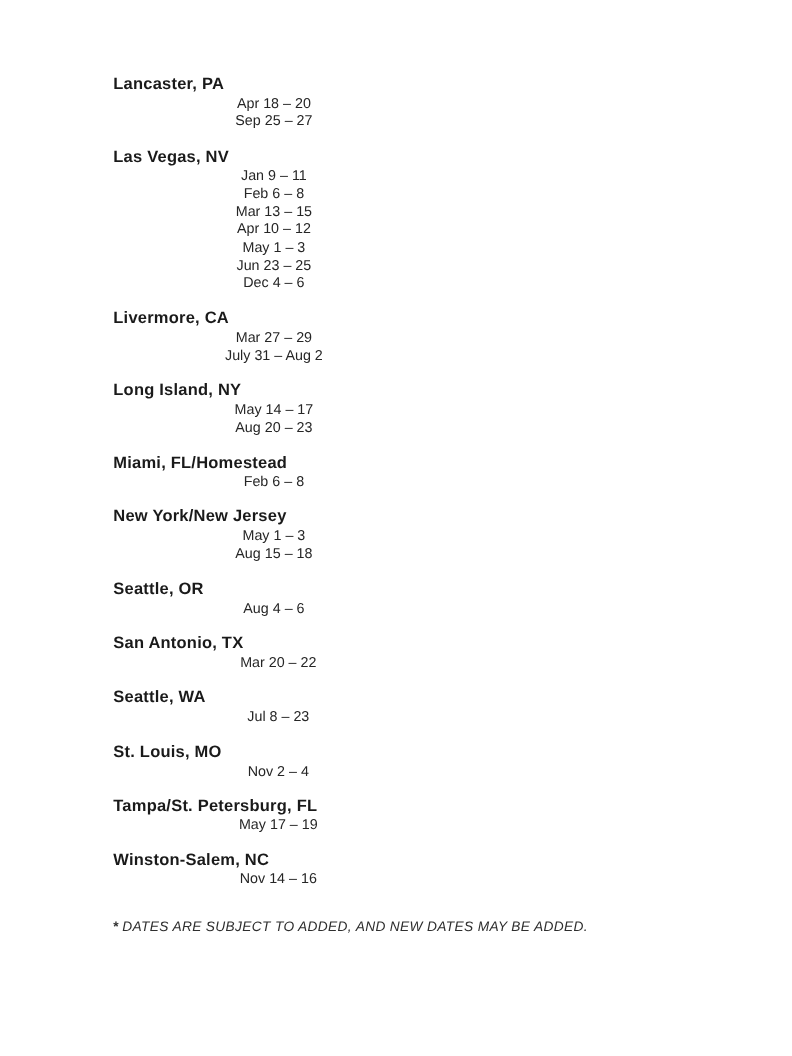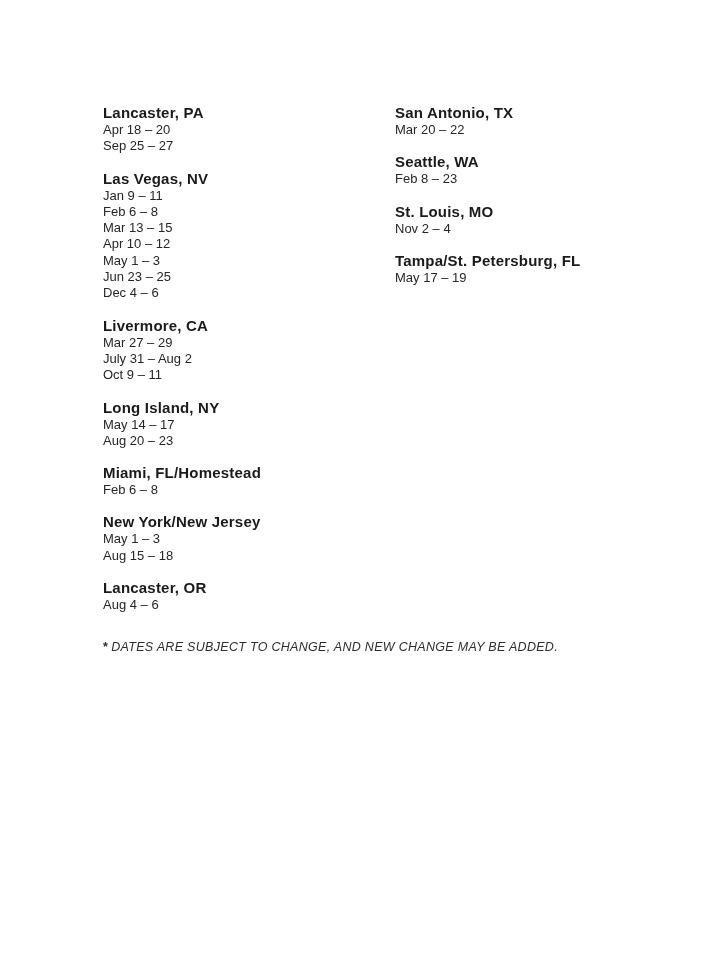--- a/index.html
+++ b/index.html
@@ -11,22 +11,23 @@
     position: relative;
     width: 720px;
     height: 960px;
     background: #ffffff;
     overflow: hidden;
     font-family: "Liberation Sans", sans-serif;
     color: #262626;
   }
   .columns {
     display: flex;
-    padding-top: 104px;
+    padding-top: 68px;
     padding-left: 103px;
+    flex-direction: column;
   }
   .column {
     flex: 0 0 auto;
   }
   .column.left  { width: 292px; }
   .column.right { width: 300px; }
   .section {
     margin: 0 0 15px 0;
   }
   .city {
@@ -35,20 +36,21 @@
     font-weight: bold;
     color: #1a1a1a;
     letter-spacing: 0.2px;
     white-space: nowrap;
   }
   .date {
     font-size: 13px;
     line-height: 16.3px;
     color: #262626;
     white-space: nowrap;
+    text-align: center;
   }
   .footnote {
     margin: 12px 0 0 103px;
     font-size: 12.5px;
     line-height: 15px;
     font-style: italic;
     letter-spacing: 0.3px;
     color: #2e2e2e;
     white-space: nowrap;
   }
@@ -76,54 +78,57 @@
           <div class="date">Mar 13 – 15</div>
           <div class="date">Apr 10 – 12</div>
           <div class="date">May 1 – 3</div>
           <div class="date">Jun 23 – 25</div>
           <div class="date">Dec 4 – 6</div>
         </div>
         <div class="section">
           <div class="city">Livermore, CA</div>
           <div class="date">Mar 27 – 29</div>
           <div class="date">July 31 – Aug 2</div>
-          <div class="date">Oct 9 – 11</div>
         </div>
         <div class="section">
           <div class="city">Long Island, NY</div>
           <div class="date">May 14 – 17</div>
           <div class="date">Aug 20 – 23</div>
         </div>
         <div class="section">
           <div class="city">Miami, FL/Homestead</div>
           <div class="date">Feb 6 – 8</div>
         </div>
         <div class="section">
           <div class="city">New York/New Jersey</div>
           <div class="date">May 1 – 3</div>
           <div class="date">Aug 15 – 18</div>
         </div>
         <div class="section">
-          <div class="city">Lancaster, OR</div>
+          <div class="city">Seattle, OR</div>
           <div class="date">Aug 4 – 6</div>
         </div>
       </div>
     <div class="column right">
         <div class="section">
           <div class="city">San Antonio, TX</div>
           <div class="date">Mar 20 – 22</div>
         </div>
         <div class="section">
           <div class="city">Seattle, WA</div>
-          <div class="date">Feb 8 – 23</div>
+          <div class="date">Jul 8 – 23</div>
         </div>
         <div class="section">
           <div class="city">St. Louis, MO</div>
           <div class="date">Nov 2 – 4</div>
         </div>
         <div class="section">
           <div class="city">Tampa/St. Petersburg, FL</div>
           <div class="date">May 17 – 19</div>
         </div>
+        <div class="section">
+          <div class="city">Winston-Salem, NC</div>
+          <div class="date">Nov 14 – 16</div>
+        </div>
       </div>
   </div>
-  <p class="footnote"><span class="marker">*</span><span>DATES ARE SUBJECT TO CHANGE, AND NEW CHANGE MAY BE ADDED.</span></p>
+  <p class="footnote"><span class="marker">*</span><span>DATES ARE SUBJECT TO ADDED, AND NEW DATES MAY BE ADDED.</span></p>
 </div>
 
 </body></html>

